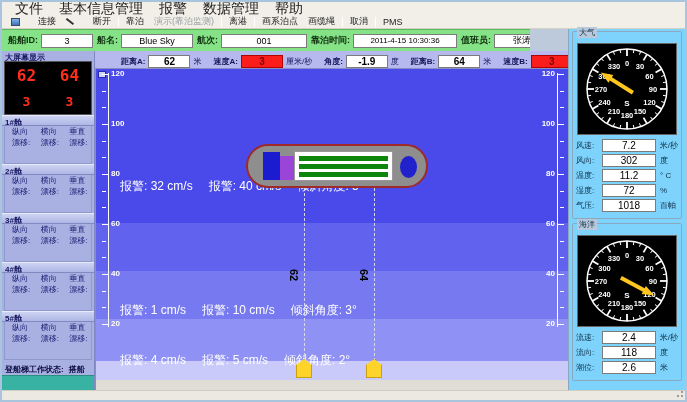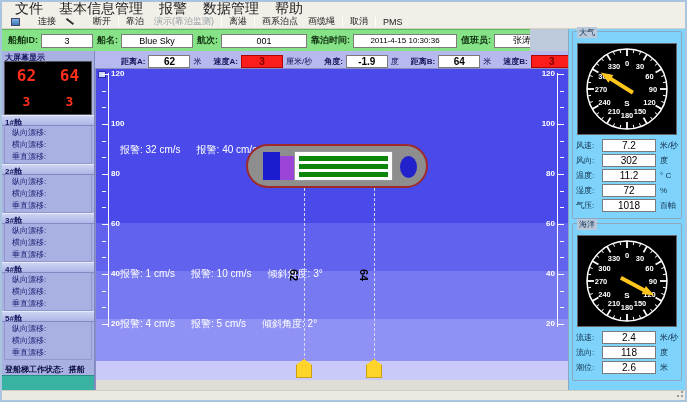--- a/index.html
+++ b/index.html
@@ -31,21 +31,21 @@
   
   .sidebar{width:93px;background:#a9b1e3;border-right:1px solid #7f87c0;display:flex;flex-direction:column;}
   .sb-title{height:10px;font-size:8px;font-weight:bold;color:#15155e;padding:1px 0 0 3px;}
   .display-panel{height:54px;margin:0 2px;background:#000;border:1px solid #555;
     display:grid;grid-template-columns:1fr 1fr;grid-template-rows:1fr 1fr;align-items:center;justify-items:center;}
   .dp-big{font-family:"DejaVu Sans Mono",monospace;font-weight:bold;font-size:16px;color:#ff2e1a;}
   .dp-small{font-family:"DejaVu Sans Mono",monospace;font-weight:bold;font-size:13px;color:#ff2e1a;}
   .sb-section{height:49px;}
   .sb-sec-head{height:11px;background:linear-gradient(#cdd3f2,#aeb6e6);border-top:1px solid #e6eaff;border-bottom:1px solid #8289c2;
     font-size:8px;font-weight:bold;color:#15155e;padding:1px 0 0 3px;}
-  .sb-sec-body{height:38px;margin:0 2px;border:1px solid #9099cc;border-top:none;display:flex;flex-direction:column;justify-content:space-evenly;}
+  .sb-sec-body{height:38px;margin:0 2px;border:1px solid #9099cc;border-top:none;display:flex;flex-direction:row;justify-content:space-evenly;}
   .sb-item{font-size:8px;color:#1a1a70;padding-left:7px;}
   .sb-ladder{height:15px;display:flex;align-items:flex-end;gap:5px;padding-left:3px;}
   .sb-ladder .lab{font-size:8px;font-weight:bold;color:#0a0a40;}
   .sb-ladder .val{font-size:8px;font-weight:bold;color:#0a0a40;}
   .sb-teal{height:15px;background:#38b2a3;border-top:1px solid #2a8d81;}
   
   .main-col{width:473px;display:flex;flex-direction:column;}
   .measurebar{height:18px;background:#b5b9ed;border-bottom:1px solid #8a8ec4;display:flex;align-items:flex-end;padding-left:26px;gap:12px;}
   .mfield{display:flex;align-items:center;gap:3px;}
   .mlabel{font-size:8px;color:#14145a;font-weight:bold;white-space:nowrap;}
@@ -67,21 +67,21 @@
   .ruler.right{right:3px;}
   .ruler.left::before{content:"";position:absolute;left:7px;top:4px;bottom:8px;width:1px;background:#fff;}
   .ruler.right::before{content:"";position:absolute;right:7px;top:4px;bottom:8px;width:1px;background:#fff;}
   .ruler .lab{position:absolute;font-size:8px;color:#fff;font-weight:bold;}
   .ruler.left .lab{left:10px;}
   .ruler.right .lab{right:10px;}
   .ruler .tick{position:absolute;height:1px;background:#fff;}
   .ruler.left .tick{left:1px;}
   .ruler.right .tick{right:1px;}
   .alarm-line{position:absolute;left:24px;display:flex;gap:16px;white-space:nowrap;}
-  .alarm-line span{font-size:10px;color:#fff;}
+  .alarm-line span{font-size:12px;color:#fff;margin-top:35px;}
   .ship{position:absolute;left:150px;top:75px;width:182px;height:44px;background:#8e8e8e;border:2px solid #9e2a2a;border-radius:22px;}
   .ship .part-blue{position:absolute;left:15px;top:6px;width:17px;height:28px;background:#1b1bd0;}
   .ship .part-purple{position:absolute;left:32px;top:10px;width:14px;height:24px;background:#9b44d8;}
   .ship .cargo{position:absolute;left:46px;top:5px;width:99px;height:30px;background:#fff;border:1px solid #999;}
   .ship .stripe{position:absolute;left:4px;width:89px;height:5px;background:#0c870c;}
   .ship .s1{top:4px}.ship .s2{top:12px}.ship .s3{top:20px}
   .ship .part-ellipse{position:absolute;left:152px;top:10px;width:17px;height:22px;background:#2222cc;border-radius:50%;}
   .sensor-line{position:absolute;top:119px;height:173px;width:0;border-left:1px dashed #d8d8ef;}
   .sl-a{left:208px;} .sl-b{left:278px;}
   .sensor-label{position:absolute;top:200px;font-size:11px;font-weight:bold;color:#000;transform:rotate(90deg);}

